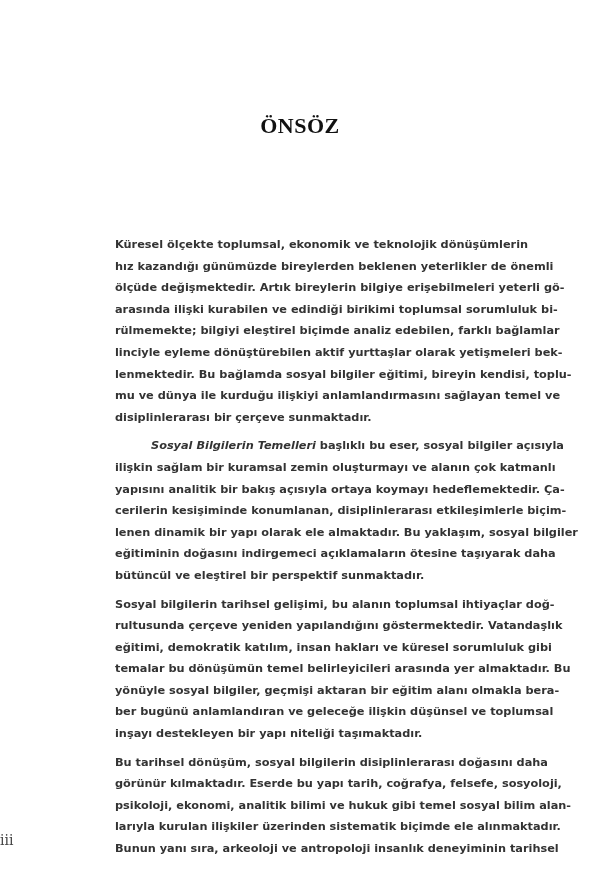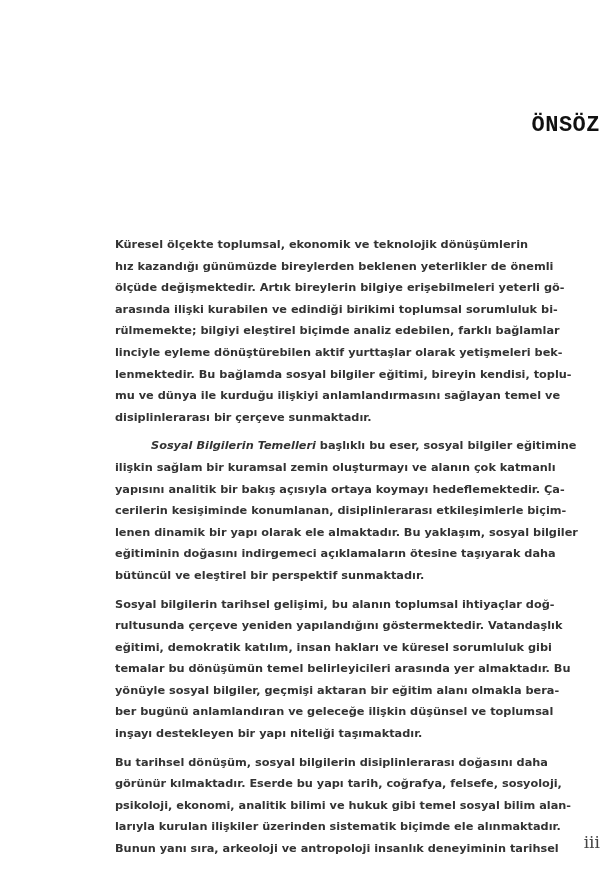--- a/index.html
+++ b/index.html
@@ -1,34 +1,34 @@
 <!DOCTYPE html>
 <html><head>
 <meta charset="utf-8">
 <style>
   html, body { margin: 0; padding: 0; background: #ffffff; }
   body { width: 600px; height: 870px; position: relative; overflow: hidden; }
   .page { position: absolute; left: 0; top: 0; width: 600px; height: 870px; background: #fff; }
   .title {
-    position: absolute; top: 113px; left: 0; width: 600px; text-align: right;
-    font-family: Liberation Mono, monospace; font-weight: bold; font-size: 22px;
+    position: absolute; top: 113px; left: 0; width: 600px; text-align: center;
+    font-family: Liberation Serif, serif; font-weight: bold; font-size: 22px;
     color: #111; letter-spacing: 0.5px;
   }
   .body {
     position: absolute; top: 234px; left: 88px; width: 434px;
     font-family: "DejaVu Sans", sans-serif; font-size: 11.3px; line-height: 21.6px;
     color: #333; text-align: justify;
   }
   .para { margin: 0 0 7px 0; text-indent: 27px; hyphens: manual; }
   .para .it { font-style: italic; margin-left: 36px; }
   .line { display: block; text-align: justify; text-align-last: justify; white-space: nowrap; font-weight: bold; }
   .line.last { text-align-last: left; }
   .pnum {
-    position: absolute; top: 832px; left: 0; width: 600px; text-align: right;
-    font-family: "DejaVu Serif", serif; font-size: 17px; color: #444;
+    position: absolute; top: 832px; left: 0; width: 600px; text-align: left;
+    font-family: "DejaVu Serif", serif; font-size: 14px; color: #444;
   }
 </style>
 </head>
 <body>
 
 <div class="page">
   <div class="title">ÖNSÖZ</div>
 
   <div class="body">
 
@@ -38,21 +38,21 @@
       <span class="line">ölçüde değişmektedir. Artık bireylerin bilgiye erişebilmeleri yeterli gö-</span>
       <span class="line">arasında ilişki kurabilen ve edindiği birikimi toplumsal sorumluluk bi-</span>
       <span class="line">rülmemekte; bilgiyi eleştirel biçimde analiz edebilen, farklı bağlamlar</span>
       <span class="line">linciyle eyleme dönüştürebilen aktif yurttaşlar olarak yetişmeleri bek-</span>
       <span class="line">lenmektedir. Bu bağlamda sosyal bilgiler eğitimi, bireyin kendisi, toplu-</span>
       <span class="line">mu ve dünya ile kurduğu ilişkiyi anlamlandırmasını sağlayan temel ve</span>
       <span class="line last">disiplinlerarası bir çerçeve sunmaktadır.</span>
     </div>
 
     <div class="para">
-      <span class="line"><span class="it">Sosyal Bilgilerin Temelleri</span><span> başlıklı bu eser, sosyal bilgiler eğitimine</span></span>
+      <span class="line"><span class="it">Sosyal Bilgilerin Temelleri</span><span> başlıklı bu eser, sosyal bilgiler açısıyla</span></span>
       <span class="line">ilişkin sağlam bir kuramsal zemin oluşturmayı ve alanın çok katmanlı</span>
       <span class="line">yapısını analitik bir bakış açısıyla ortaya koymayı hedeflemektedir. Ça-</span>
       <span class="line">cerilerin kesişiminde konumlanan, disiplinlerarası etkileşimlerle biçim-</span>
       <span class="line">lenen dinamik bir yapı olarak ele almaktadır. Bu yaklaşım, sosyal bilgiler</span>
       <span class="line">eğitiminin doğasını indirgemeci açıklamaların ötesine taşıyarak daha</span>
       <span class="line last">bütüncül ve eleştirel bir perspektif sunmaktadır.</span>
     </div>
 
     <div class="para">
       <span class="line">Sosyal bilgilerin tarihsel gelişimi, bu alanın toplumsal ihtiyaçlar doğ-</span>

